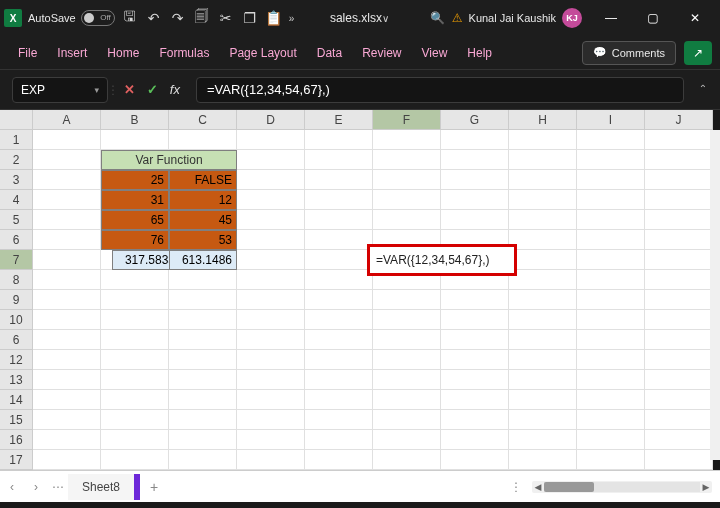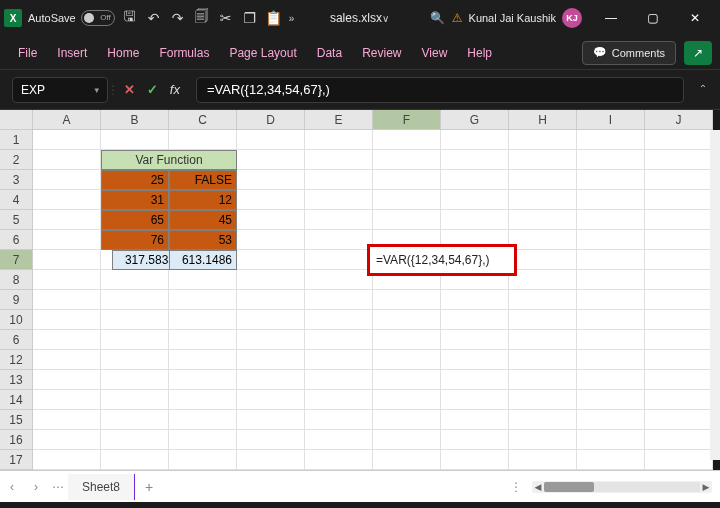--- a/index.html
+++ b/index.html
@@ -58,21 +58,21 @@
 .green-h { background: #c6e0b4; border: 1px solid #7f7f7f; color: #333; }
 .orange { background: #c65911; color: #000; border: 1px solid #7f7f7f; }
 .pale { background: #ddebf7; color: #000; border: 1px solid #7f7f7f; }
 .red-box { position: absolute; border: 3px solid #d40000; background: #fff; display: flex; align-items: center; padding: 0 6px; font-size: 12px; color: #222; }
 .grid-vscroll { position: absolute; right: 0; top: 20px; width: 10px; height: 330px; background: #f0f0f0; }
 
 
 .sheettabs { height: 32px; background: #fff; border-top: 1px solid #ccc; display: flex; align-items: center; font-size: 12px; color: #444; }
 .st-nav { width: 24px; text-align: center; color: #888; }
 .st-dots { width: 20px; text-align: center; color: #888; }
-.st-tab { height: 26px; padding: 0 14px; border-right: 1px solid #6d28d9; display: flex; align-items: center; background: #f5f5f5; }
+.st-tab { height: 26px; padding: 0 14px; border-right: 6px solid #6d28d9; display: flex; align-items: center; background: #f5f5f5; }
 .st-tab.active { background: #fff; border-bottom: 2px solid #107c41; font-weight: 600; }
 .st-add { width: 28px; text-align: center; color: #888; font-size: 14px; }
 .st-spacer { flex: 1; }
 .st-vdots { color: #888; padding: 0 10px; }
 .st-h-scroll { width: 180px; height: 12px; background: #f0f0f0; position: relative; margin-right: 8px; border-radius: 2px; display: flex; align-items: center; }
 .st-h-track { flex: 1; height: 10px; background: #e4e4e4; }
 .st-h-thumb { position: absolute; left: 12px; width: 50px; height: 10px; background: #999; border-radius: 2px; }
 .st-h-ar { width: 12px; text-align: center; color: #666; font-size: 9px; }
 </style>
 </head>

